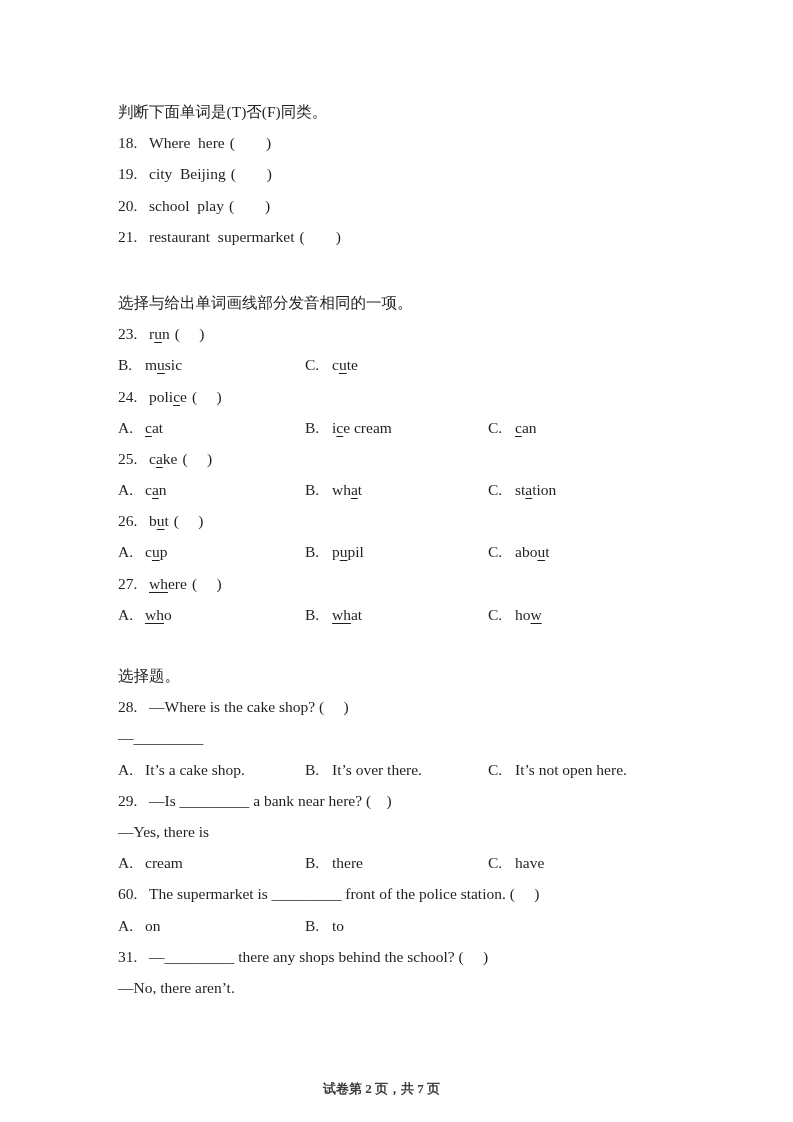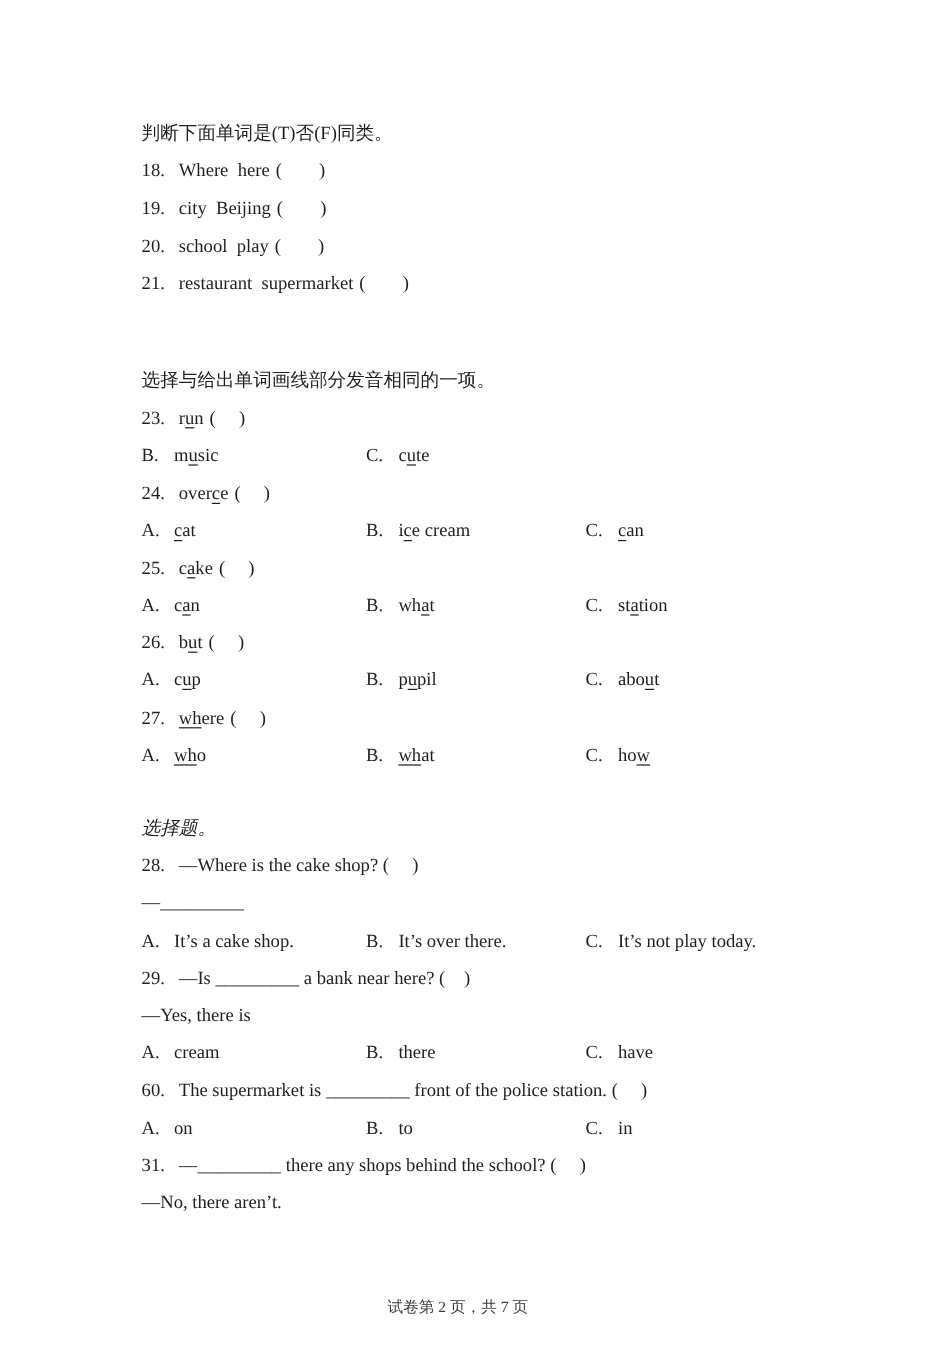--- a/index.html
+++ b/index.html
@@ -13,22 +13,22 @@
     font-family: "Liberation Serif", "DejaVu Serif", serif;
     font-size: 15.5px;
     padding: 96px 100px 0 118px;
     overflow: hidden;
   }
   .line {
     height: 31.2px;
     line-height: 31.2px;
     white-space: pre;
   }
-  .gap-a { margin-top: 50px; }
-  .gap-b { margin-top: 30px; font-style: italic; }
+  .gap-a { margin-top: 35px; }
+  .gap-b { margin-top: 30px; }
   .qnum { display: inline-block; min-width: 31px; }
   .paren { margin-left: 5px; }
   .opts {
     display: grid;
     grid-template-columns: 187px 183px 1fr;
     white-space: pre;
   }
   .olabel { display: inline-block; min-width: 27px; }
   .ul {
     text-decoration: underline;
@@ -36,20 +36,21 @@
     text-decoration-thickness: 1px;
   }
   .footer {
     position: absolute;
     left: 0;
     right: 0;
     bottom: 24px;
     text-align: center;
     font-size: 13px;
     color: #3d3d3d;
+    font-weight: bold;
   }
 </style>
 </head>
 <body>
 
 <div class="page">
 
   <div class="line">判断下面单词是(T)否(F)同类。</div>
 
   <div class="line"><span class="qnum">18.</span><span>Where  here</span><span class="paren">(        )</span></div>
@@ -58,21 +59,21 @@
   <div class="line"><span class="qnum">21.</span><span>restaurant  supermarket</span><span class="paren">(        )</span></div>
 
   <div class="line gap-a">选择与给出单词画线部分发音相同的一项。</div>
 
   <div class="line"><span class="qnum">23.</span><span><span>r</span><span class="ul">u</span><span>n</span></span><span class="paren">(     )</span></div>
   <div class="line opts">
     <span class="opt"><span class="olabel">B.</span><span><span>m</span><span class="ul">u</span><span>sic</span></span></span>
     <span class="opt"><span class="olabel">C.</span><span><span>c</span><span class="ul">u</span><span>te</span></span></span>
   </div>
 
-  <div class="line"><span class="qnum">24.</span><span><span>over</span><span class="ul">c</span><span>e</span></span><span class="paren">(     )</span></div>
+  <div class="line"><span class="qnum">24.</span><span><span>poli</span><span class="ul">c</span><span>e</span></span><span class="paren">(     )</span></div>
   <div class="line opts">
     <span class="opt"><span class="olabel">A.</span><span><span></span><span class="ul">c</span><span>at</span></span></span>
     <span class="opt"><span class="olabel">B.</span><span><span>i</span><span class="ul">c</span><span>e cream</span></span></span>
     <span class="opt"><span class="olabel">C.</span><span><span></span><span class="ul">c</span><span>an</span></span></span>
   </div>
 
   <div class="line"><span class="qnum">25.</span><span><span>c</span><span class="ul">a</span><span>ke</span></span><span class="paren">(     )</span></div>
   <div class="line opts">
     <span class="opt"><span class="olabel">A.</span><span><span>c</span><span class="ul">a</span><span>n</span></span></span>
     <span class="opt"><span class="olabel">B.</span><span><span>wh</span><span class="ul">a</span><span>t</span></span></span>
@@ -93,35 +94,34 @@
     <span class="opt"><span class="olabel">C.</span><span><span>ho</span><span class="ul">w</span><span></span></span></span>
   </div>
 
   <div class="line gap-b">选择题。</div>
 
   <div class="line"><span class="qnum">28.</span><span>—Where is the cake shop? (     )</span></div>
   <div class="line"><span>—_________</span></div>
   <div class="line opts">
     <span class="opt"><span class="olabel">A.</span><span>It’s a cake shop.</span></span>
     <span class="opt"><span class="olabel">B.</span><span>It’s over there.</span></span>
-    <span class="opt"><span class="olabel">C.</span><span>It’s not play today.</span></span>
+    <span class="opt"><span class="olabel">C.</span><span>It’s not open here.</span></span>
   </div>
 
   <div class="line"><span class="qnum">29.</span><span>—Is _________ a bank near here? (    )</span></div>
   <div class="line"><span>—Yes, there is</span></div>
   <div class="line opts">
     <span class="opt"><span class="olabel">A.</span><span>cream</span></span>
     <span class="opt"><span class="olabel">B.</span><span>there</span></span>
     <span class="opt"><span class="olabel">C.</span><span>have</span></span>
   </div>
 
   <div class="line"><span class="qnum">60.</span><span>The supermarket is _________ front of the police station. (     )</span></div>
   <div class="line opts">
     <span class="opt"><span class="olabel">A.</span><span>on</span></span>
     <span class="opt"><span class="olabel">B.</span><span>to</span></span>
-    <span class="opt"><span class="olabel">C.</span><span>in</span></span>
   </div>
 
   <div class="line"><span class="qnum">31.</span><span>—_________ there any shops behind the school? (     )</span></div>
   <div class="line"><span>—No, there aren’t.</span></div>
 
   <div class="footer">试卷第 2 页，共 7 页</div>
 </div>
 
 </body></html>

